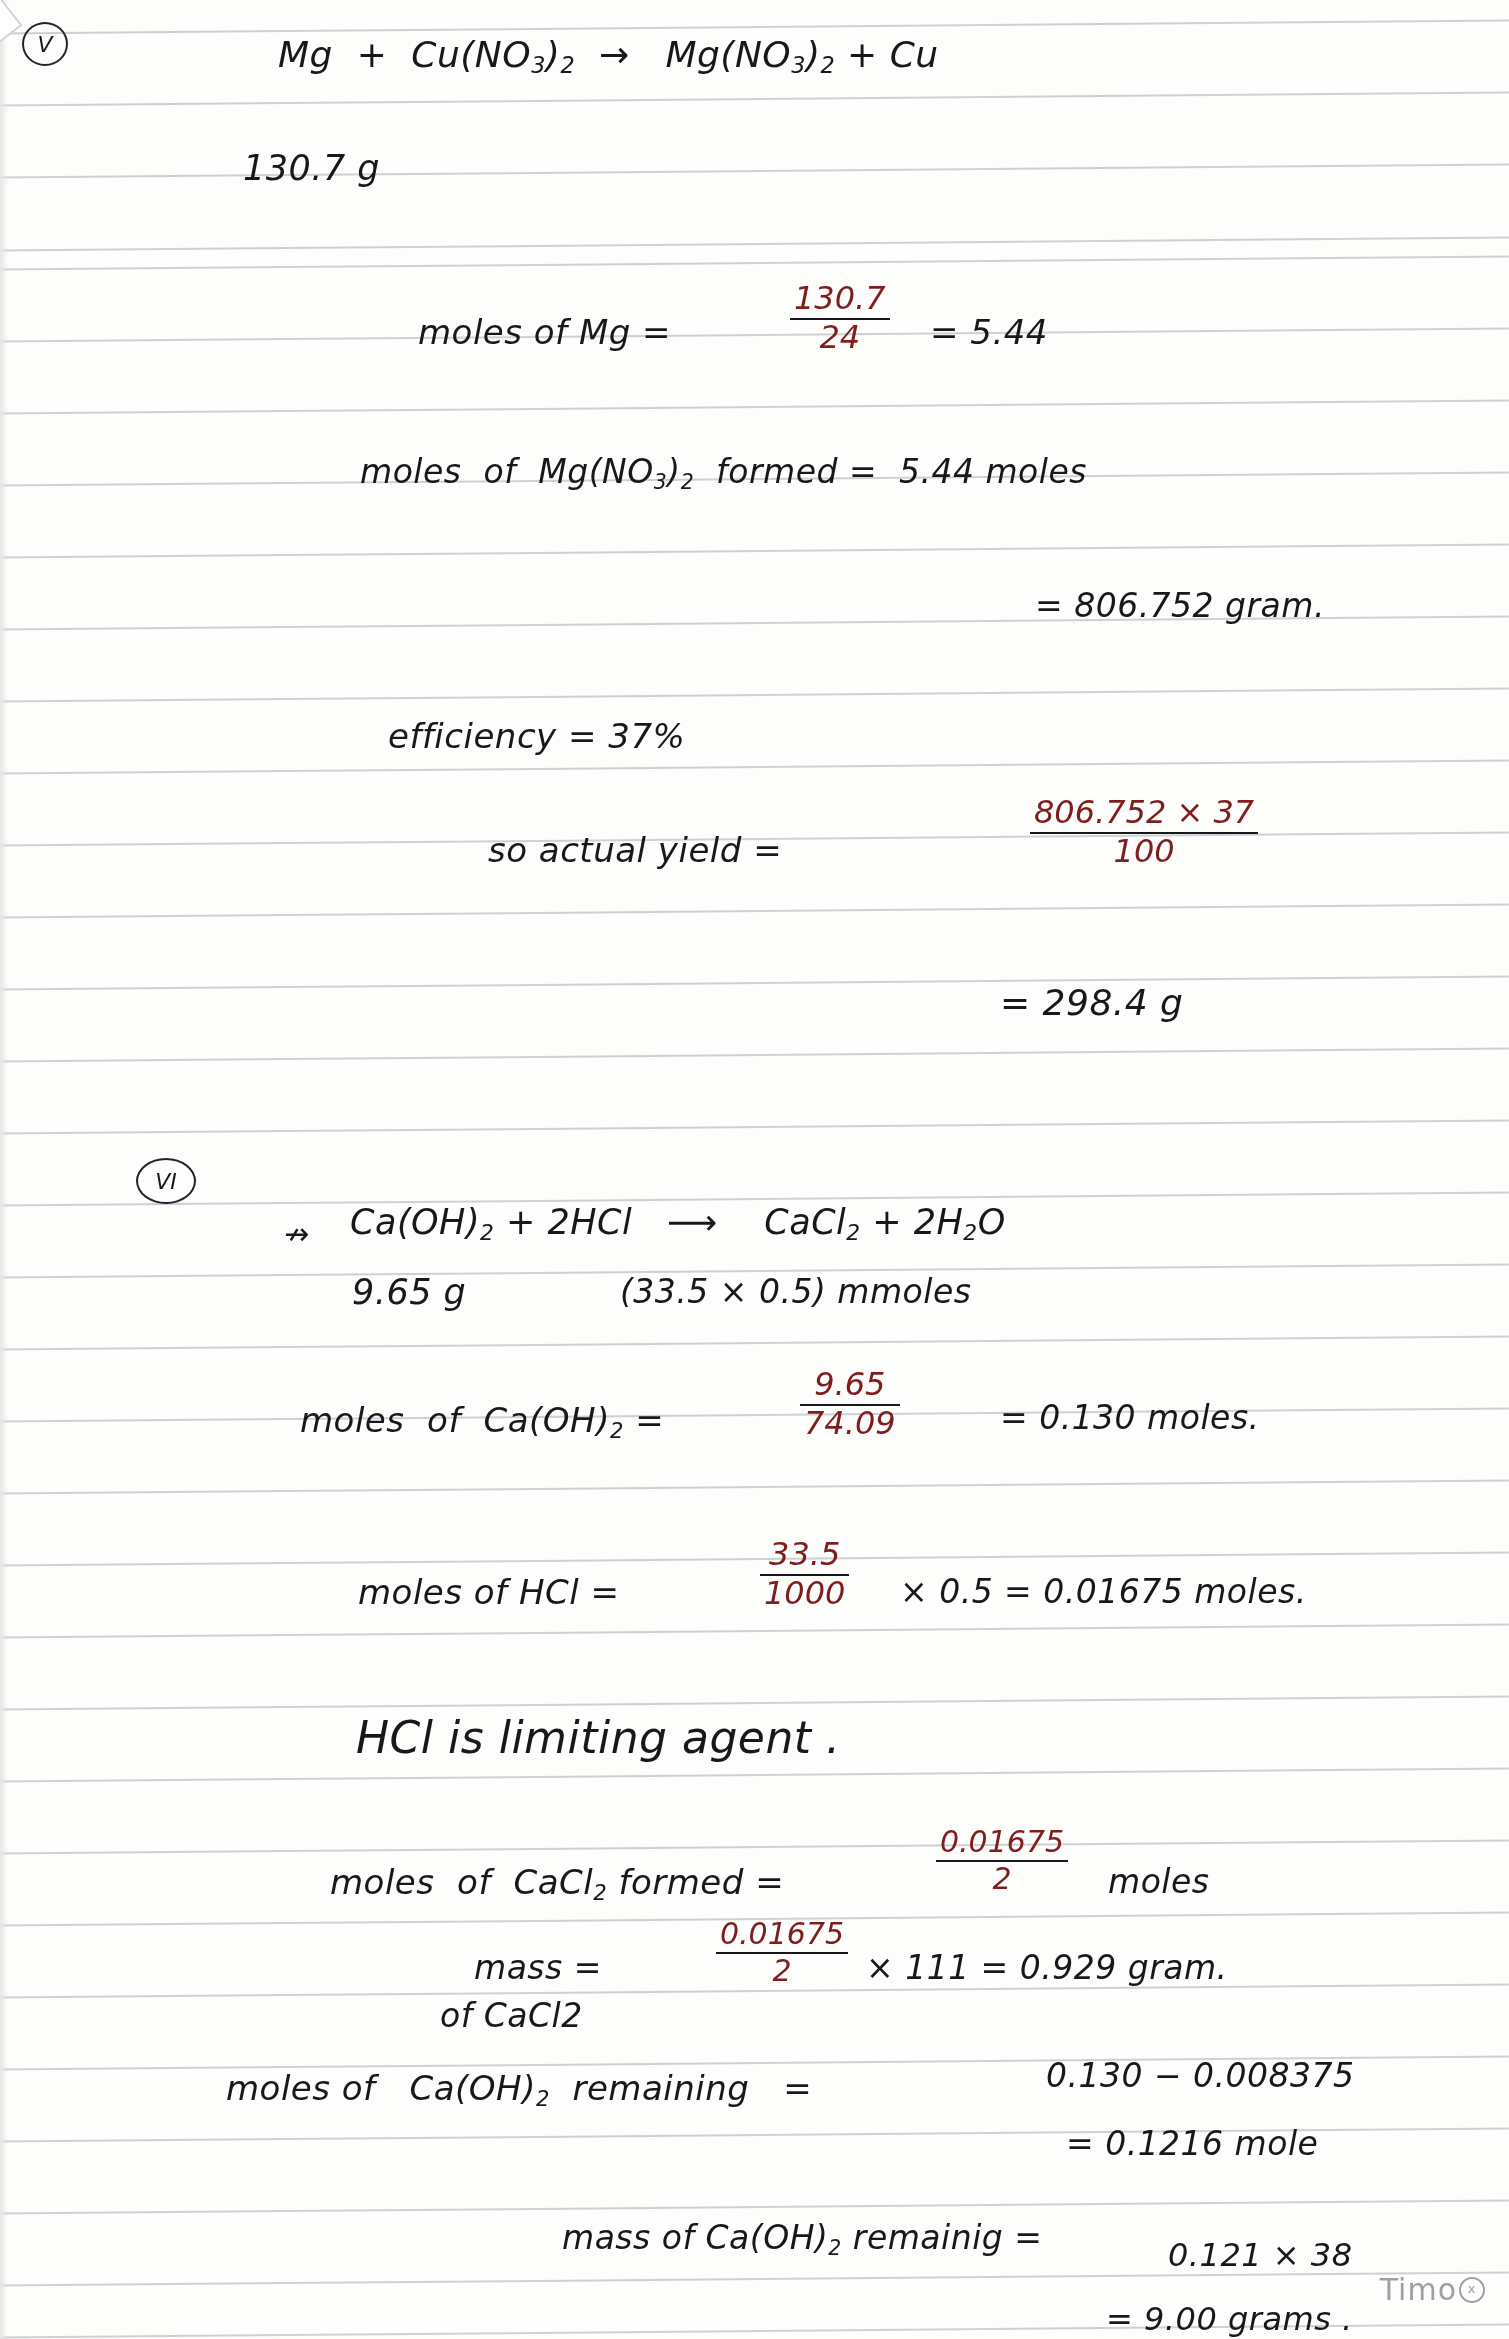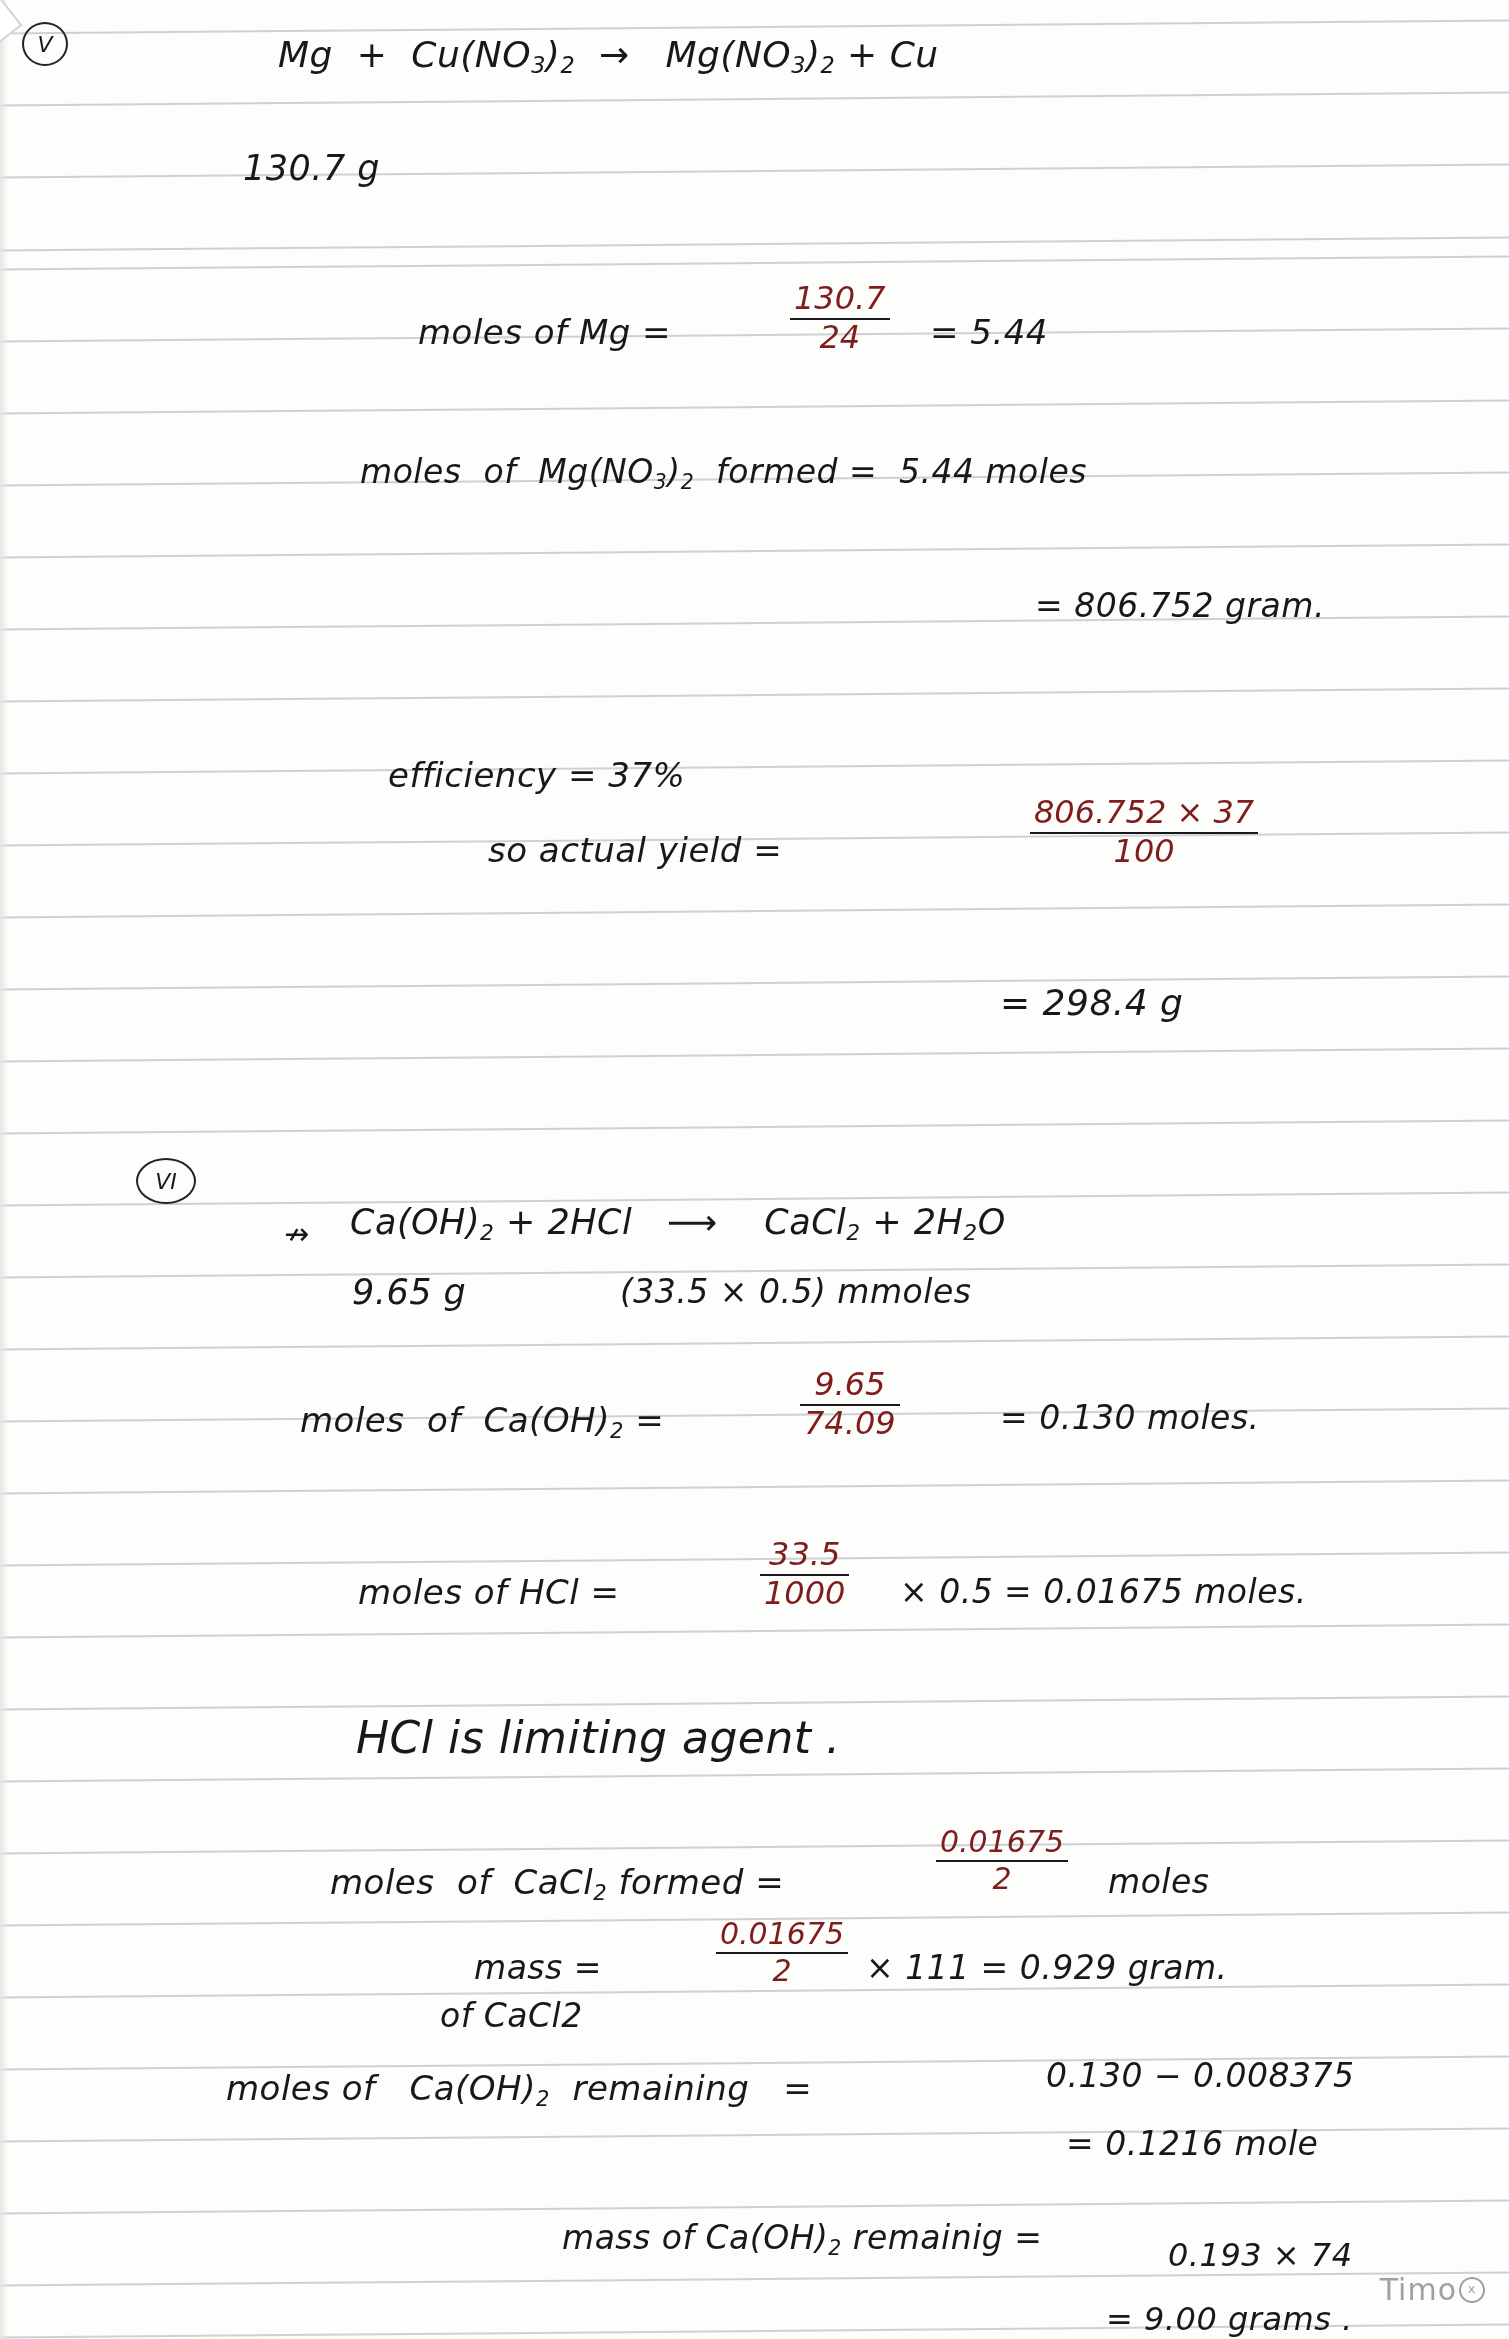--- a/index.html
+++ b/index.html
@@ -181,21 +181,21 @@
     <span class="bar"></span>
     <span class="den">24</span>
   </div>
   <div class="hw ital" style="left:930px; top:312px; font-size:34px;">= 5.44</div>
 
   <div class="hw ital" style="left:360px; top:452px; font-size:33px;">
     moles&nbsp; of&nbsp; Mg(NO<sub>3</sub>)<sub>2</sub>&nbsp; formed =&nbsp; 5.44 moles
   </div>
   <div class="hw ital" style="left:1035px; top:586px; font-size:33px;">= 806.752 gram.</div>
 
-  <div class="hw ital" style="left:388px; top:755px; font-size:34px;">efficiency  = 37%</div>
+  <div class="hw ital" style="left:388px; top:716px; font-size:34px;">efficiency  = 37%</div>
 
   <div class="hw ital" style="left:488px; top:830px; font-size:34px;">so actual yield =</div>
   <div class="frac" style="left:1030px; top:796px; font-size:32px;">
     <span class="num">806.752 × 37</span>
     <span class="bar"></span>
     <span class="den">100</span>
   </div>
 
   <div class="hw ital" style="left:1000px; top:982px; font-size:36px;">= 298.4  g</div>
 
@@ -250,21 +250,21 @@
 
   <div class="hw ital" style="left:226px; top:2068px; font-size:34px;">
     moles&nbsp;of&nbsp;&nbsp; Ca(OH)<sub>2</sub>&nbsp; remaining&nbsp;&nbsp; =
   </div>
   <div class="hw ital" style="left:1046px; top:2056px; font-size:33px;">0.130 − 0.008375</div>
   <div class="hw ital" style="left:1066px; top:2124px; font-size:33px;">= 0.1216 mole</div>
 
   <div class="hw ital" style="left:562px; top:2218px; font-size:33px;">
     mass of Ca(OH)<sub>2</sub> remainig =
   </div>
-  <div class="hw ital" style="left:1168px; top:2236px; font-size:32px;">0.193 × 74</div>
+  <div class="hw ital" style="left:1168px; top:2236px; font-size:32px;">0.121 × 38</div>
   <div class="hw ital" style="left:1106px; top:2300px; font-size:32px;">= 9.00 grams .</div>
 
   <div id="watermark">
     <span>Timo</span>
     <span class="wm-ring">x</span>
   </div>
 
 </div>
 
 </body></html>

